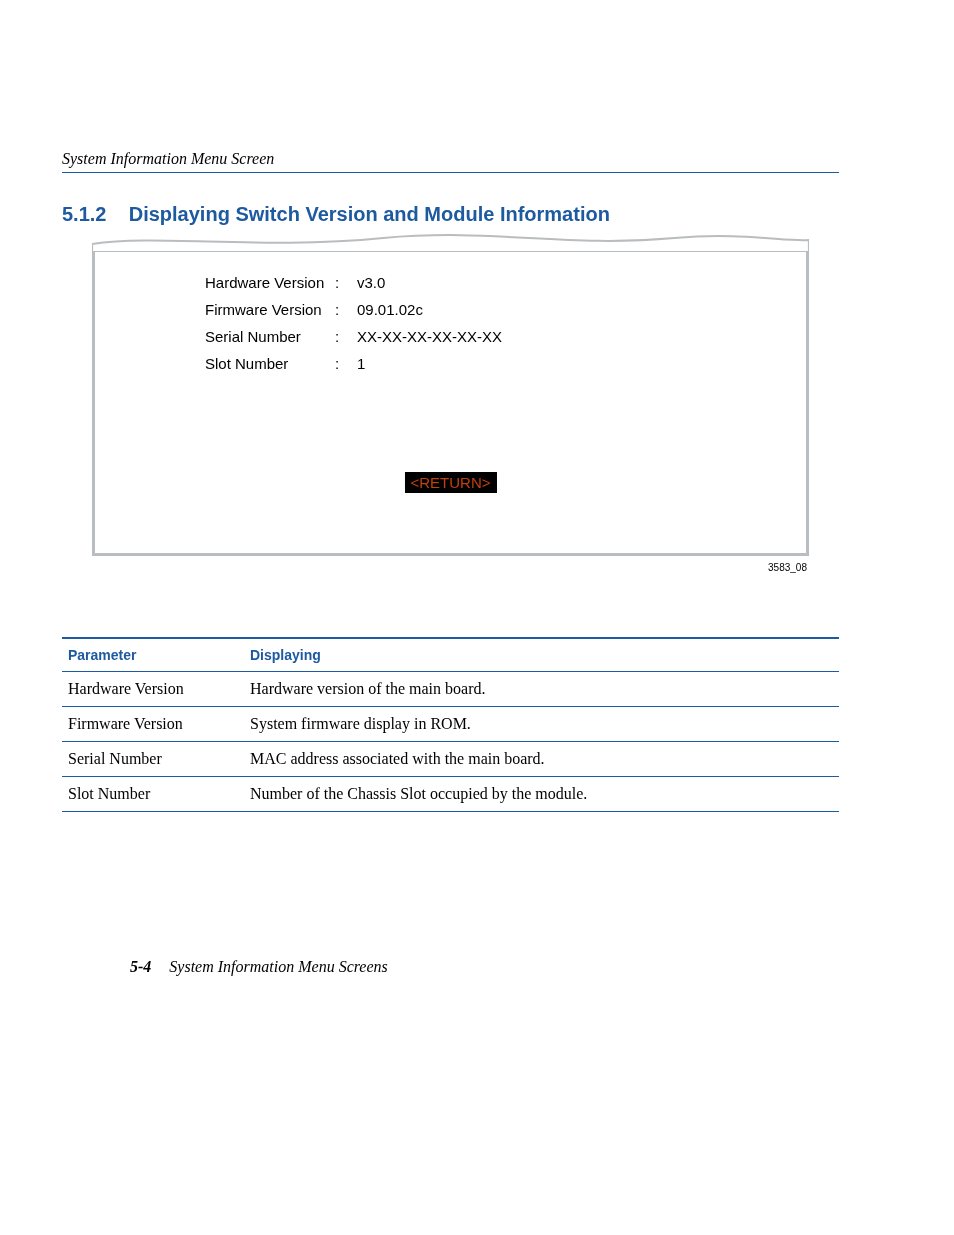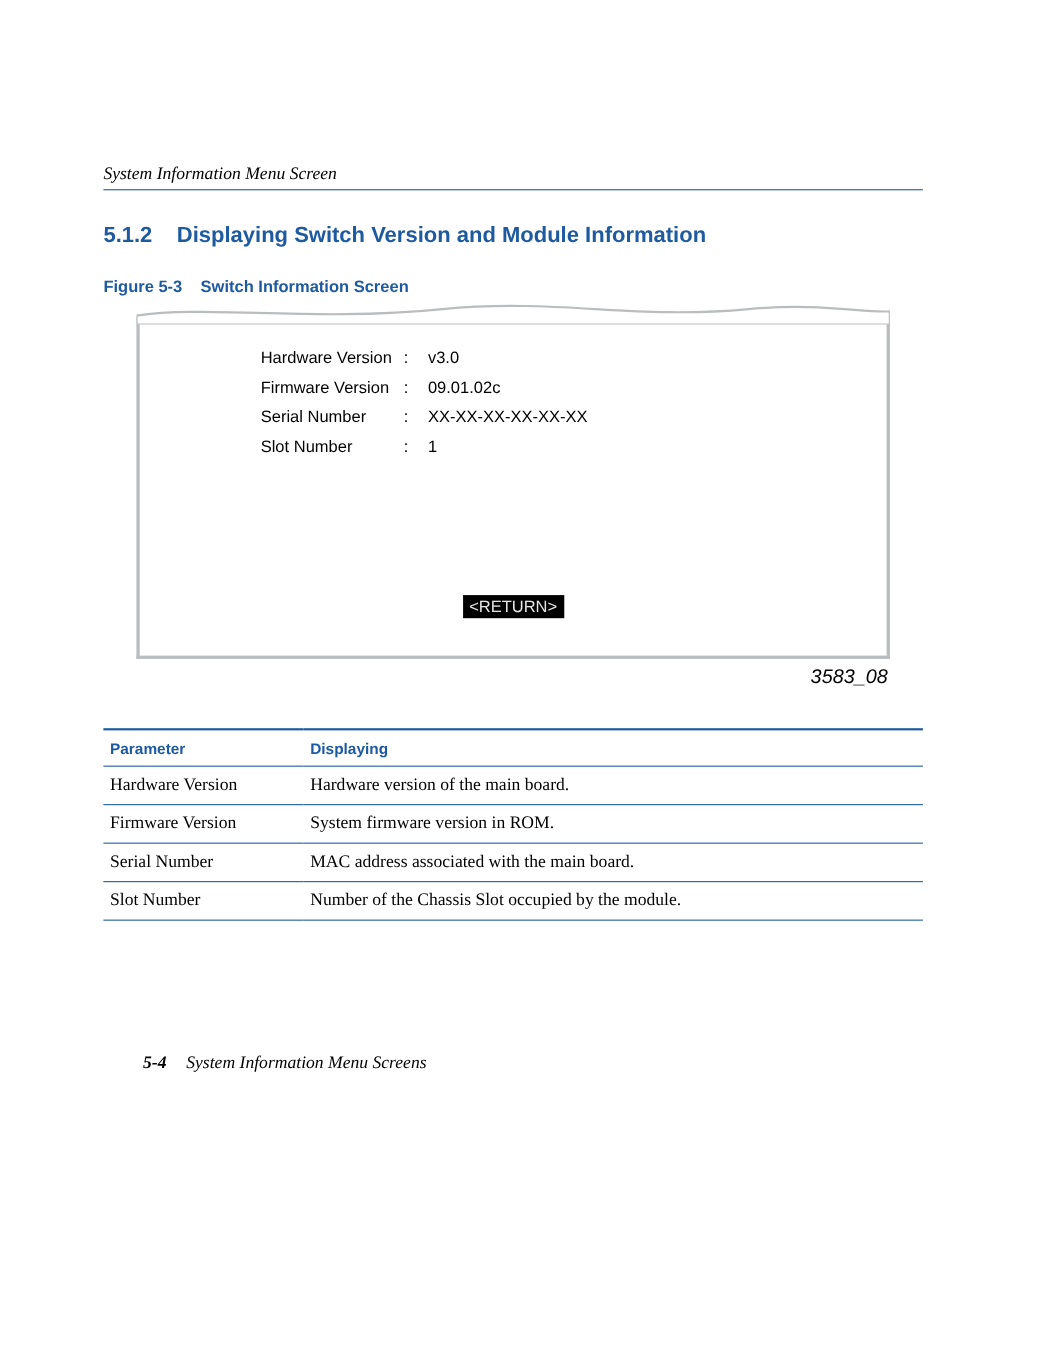--- a/index.html
+++ b/index.html
@@ -7,21 +7,21 @@
     padding: 0;
     background: #fff;
     font-family: "Times New Roman", Times, serif;
     font-size: 16px;
     color: #000;
   }
   .page {
     width: 954px;
     height: 1114px;
     box-sizing: border-box;
-    padding: 150px 115px 0 94px;
+    padding: 150px 115px 0 62px;
     position: relative;
   }
   .running-header {
     font-style: italic;
     font-size: 16px;
     padding-bottom: 4px;
     border-bottom: 1.5px solid #1d5aa0;
   }
   .section-heading {
     font-family: Arial, Helvetica, sans-serif;
@@ -77,39 +77,38 @@
     left: 110px;
   }
   .info-row {
     display: flex;
     margin-bottom: 10px;
   }
   .info-label { width: 130px; }
   .info-colon { width: 22px; }
   .return-btn {
     position: absolute;
-    bottom: 34px;
+    bottom: 60px;
     left: 50%;
     transform: translateX(-50%);
     background: #000;
-    color: #e5e5e5;
+    color: #c2410c;
     padding: 2px 6px;
     font-size: 15px;
   }
   .figure-id {
     text-align: right;
     font-family: Arial, Helvetica, sans-serif;
-    font-size: 18px;
+    font-size: 10px;
     margin: 6px 32px 0 0;
-    font-style: italic;
   }
   .param-table {
     width: 100%;
     border-collapse: collapse;
-    margin-top: 36px;
+    margin-top: 64px;
     font-size: 16px;
   }
   .param-table thead th {
     text-align: left;
     font-family: Arial, Helvetica, sans-serif;
     font-weight: bold;
     color: #1d5aa0;
     font-size: 14px;
     border-top: 2px solid #1d5aa0;
     border-bottom: 1px solid #1d5aa0;
@@ -138,25 +137,20 @@
 
   <div class="running-header">System Information Menu Screen</div>
 
   <div class="section-heading">
     <span>5.1.2</span>
     &nbsp;&nbsp;
     <span>Displaying Switch Version and Module Information</span>
   </div>
 
 
-  <div class="figure-caption">
-    <span>Figure 5-3</span>
-    &nbsp;&nbsp;
-    <span>Switch Information Screen</span>
-  </div>
 
   <div class="figure-wrap">
     <div class="screen-box">
       <div class="torn-edge">
         <svg viewBox="0 0 640 20" preserveAspectRatio="none">
           <path d="M0,20 L0,12 C60,2 150,18 260,6 C360,-4 420,16 520,6 C580,0 620,10 640,8 L640,20 Z" fill="#fff" stroke="#b9bdbf" stroke-width="2"></path>
         </svg>
       </div>
 
       <div class="info-rows">
@@ -194,21 +188,21 @@
         <th>Displaying</th>
       </tr>
     </thead>
     <tbody>
       <tr>
         <td>Hardware Version</td>
         <td>Hardware version of the main board.</td>
       </tr>
       <tr>
         <td>Firmware Version</td>
-        <td>System firmware version in ROM.</td>
+        <td>System firmware display in ROM.</td>
       </tr>
       <tr>
         <td>Serial Number</td>
         <td>MAC address associated with the main board.</td>
       </tr>
       <tr>
         <td>Slot Number</td>
         <td>Number of the Chassis Slot occupied by the module.</td>
       </tr>
     </tbody>

